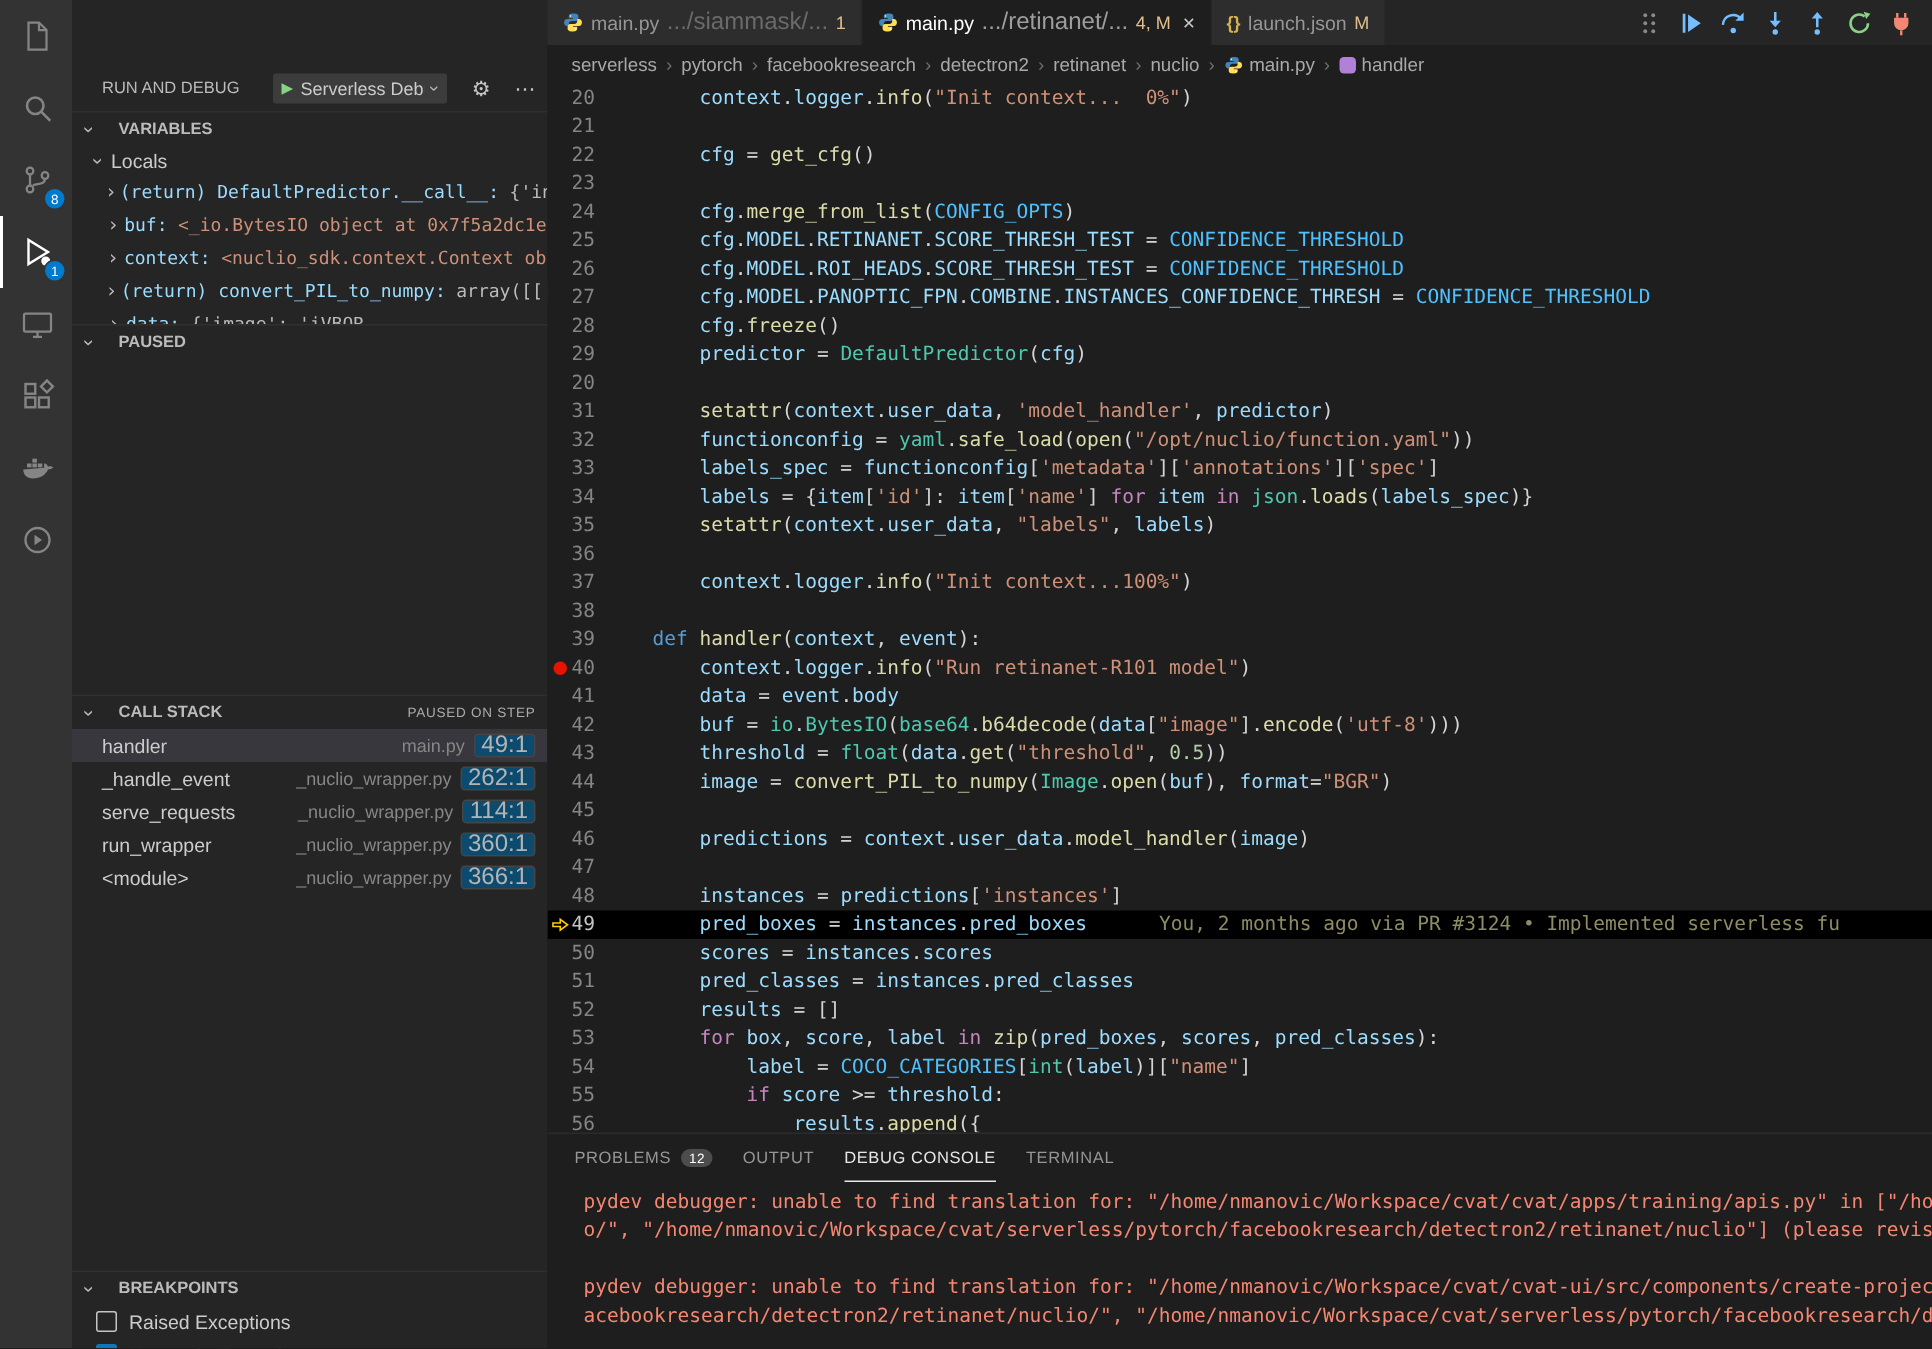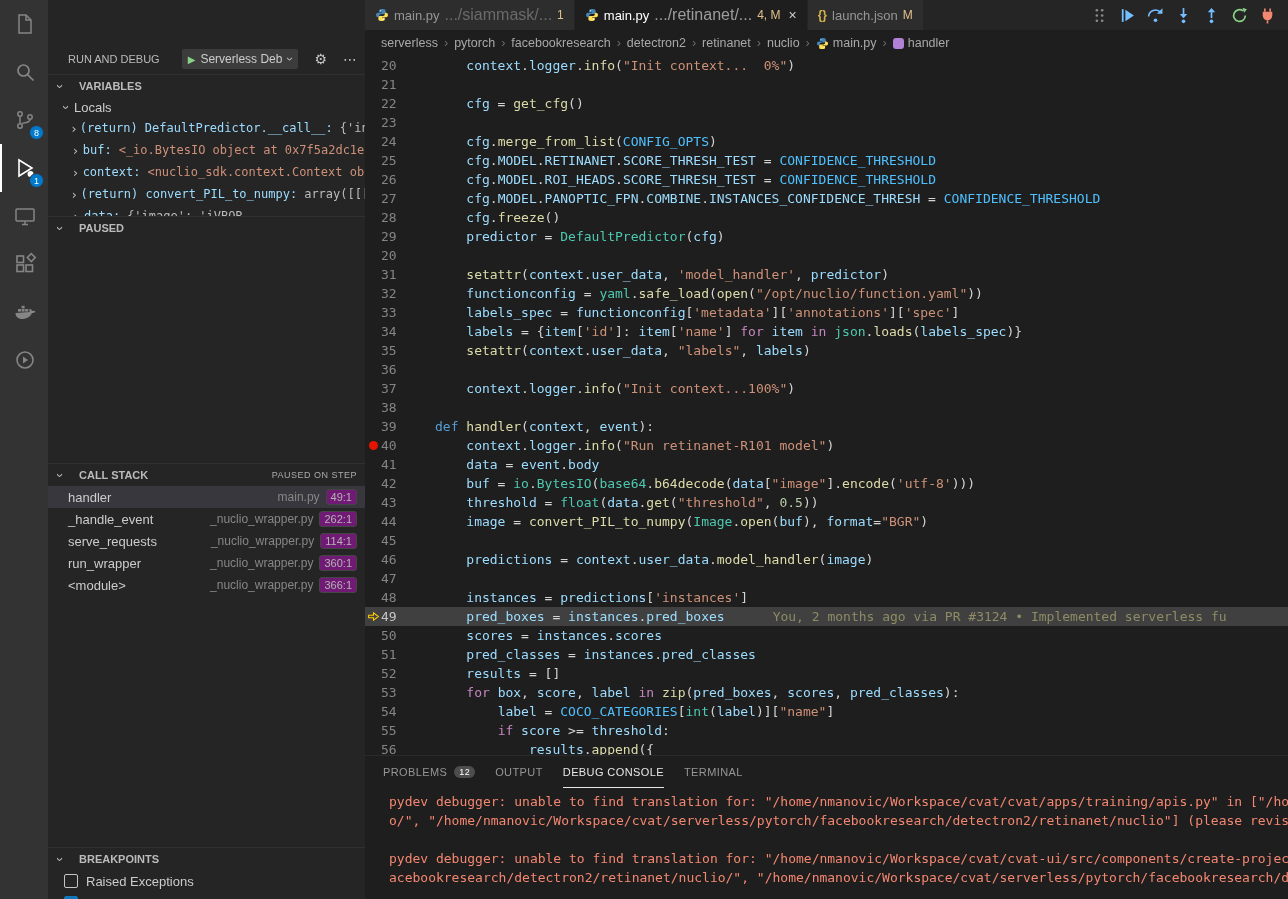--- a/index.html
+++ b/index.html
@@ -41,22 +41,22 @@
   .var-name{color:#9cdcfe;flex:none;}
   .var-val{margin-left:5px;color:#bbbbbb;overflow:hidden;}
   .var-val.str{color:#ce9178;}
   .sec-watch{height:247px;flex:none;}
   .sec-stack{flex:1;}
   .paused{margin-left:auto;font-size:9px;font-weight:normal;color:#ababab;letter-spacing:.5px;}
   .frame{height:22px;display:flex;align-items:center;gap:6px;padding:0 8px 0 20px;cursor:pointer;}
   .frame.selected{background:#37373d;}
   .frame-name{color:#cccccc;white-space:nowrap;}
   .frame-file{margin-left:auto;color:#868686;font-size:12px;white-space:nowrap;}
-  .frame-pos{flex:none;background:#701a75;border:1px solid #454545;border-radius:3px;color:#b4b4b4;
-    font-size:11px;padding:0 4px;line-height:14px;}
+  .frame-pos{flex:none;background:#0c4a6e;border:1px solid #454545;border-radius:3px;color:#b4b4b4;
+    font-size:16px;padding:0 4px;line-height:14px;}
   .load-link{color:#3794ff;text-align:center;padding-top:5px;cursor:pointer;}
   .sec-bp{height:52px;flex:none;}
   .bp-row{height:22px;display:flex;align-items:center;gap:8px;padding-left:16px;}
   .cb{width:14px;height:14px;box-sizing:border-box;border:1px solid #c5c5c5;border-radius:2px;background:transparent;
     display:flex;align-items:center;justify-content:center;font-size:10px;color:#fff;cursor:pointer;}
   .cb.checked{background:#1177bb;border-color:#1177bb;}
   .bp-label{color:#cccccc;}
 
   
   .main{flex:1;min-width:0;display:flex;flex-direction:column;}
@@ -80,21 +80,21 @@
     color:#a9a9a9;font-size:12.5px;}
   .crumb{display:flex;align-items:center;gap:4px;cursor:pointer;white-space:nowrap;}
   .crumb-sep{color:#6e6e6e;}
   .crumb-icon{display:flex;}
   .crumb-icon svg{width:13px;height:13px;}
   .method-sym{width:11px;height:11px;border-radius:3px;background:#b180d7;display:inline-block;}
 
   .editor{flex:1;overflow:hidden;background:#1e1e1e;
     font-family:"DejaVu Sans Mono","Liberation Mono",monospace;font-size:13px;line-height:19px;}
   .code-line{display:flex;height:19px;white-space:pre;}
-  .code-line.current{background:#404040;}
+  .code-line.current{background:#000000;}
   .gutter-mark{width:16px;flex:none;display:flex;align-items:center;justify-content:center;cursor:pointer;}
   .gutter-mark svg{width:13px;height:13px;}
   .bp-dot{width:9px;height:9px;border-radius:50%;background:#e51400;display:inline-block;}
   .line-num{width:30px;flex:none;text-align:left;color:#858585;}
   .code-line.current .line-num{color:#c6c6c6;}
   .code-text{padding-left:24px;}
   .tk-p{color:#d4d4d4;} .tk-v{color:#9cdcfe;} .tk-f{color:#dcdcaa;} .tk-s{color:#ce9178;}
   .tk-k{color:#569cd6;} .tk-c{color:#c586c0;} .tk-t{color:#4ec9b0;} .tk-n{color:#b5cea8;} .tk-C{color:#4fc1ff;}
   .blame{margin-left:48px;color:#8e8c64;text-align:center;}
 

